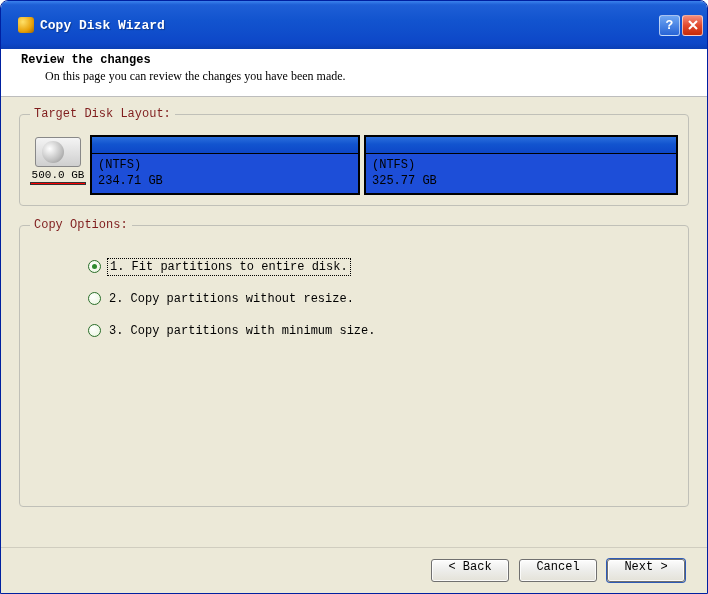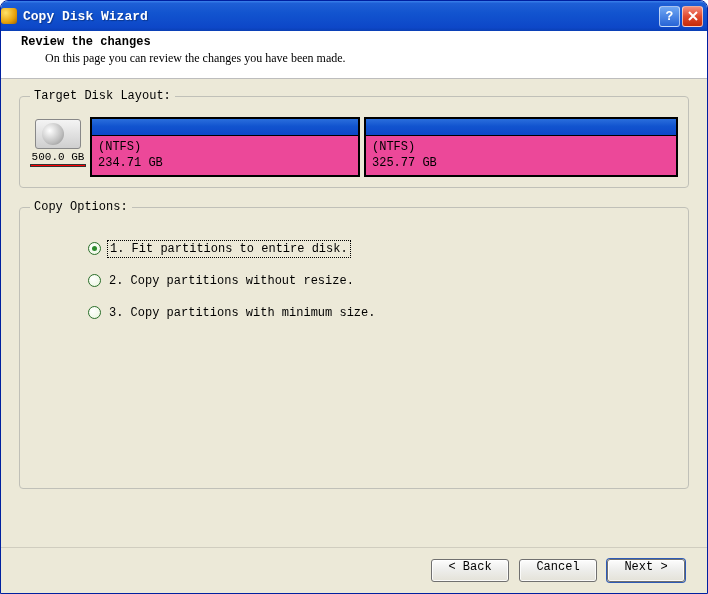--- a/index.html
+++ b/index.html
@@ -13,25 +13,25 @@
     width: 708px;
     height: 594px;
     border: 1px solid #0020a0;
     background: #ece9d8;
     display: flex;
     flex-direction: column;
     border-radius: 8px 8px 0 0;
     overflow: hidden;
   }
   .titlebar {
-    height: 30px;
+    height: 48px;
     background: linear-gradient(to bottom, #3b82ec 0%, #1e5fd6 8%, #1254cf 40%, #0d47c8 88%, #0a3fb5 100%);
     display: flex;
     align-items: center;
-    padding: 0 4px 0 0;
+    padding: 0 4px 0 17px;
     color: #fff;
     font-family: "Courier New", monospace;
     font-size: 13px;
     font-weight: bold;
   }
   .titlebar .app-icon {
     width: 16px;
     height: 16px;
     margin-right: 6px;
     background: radial-gradient(circle at 30% 30%, #ffe169, #e8a20a 60%, #9c6200);
@@ -81,21 +81,21 @@
   }
 
   fieldset {
     border: 1px solid #c0c0b8;
     border-radius: 4px;
     margin: 0 0 12px 0;
     padding: 14px 10px 10px 10px;
     position: relative;
   }
   legend {
-    color: #000000;
+    color: #7f1d1d;
     font-family: "Courier New", monospace;
     font-size: 12px;
     padding: 0 4px;
     background: #ece9d8;
   }
 
   .disk-layout-row { display: flex; gap: 4px; align-items: flex-start; }
   .disk-icon-cell {
     width: 56px;
     text-align: center;
@@ -121,21 +121,21 @@
     top: 3px; left: 6px;
   }
   .disk-icon-cell .cap { display:block; }
   .disk-icon-cell .redbar {
     height: 3px; background: #ff0000; border: 1px solid #333;
     margin-top: 1px;
   }
 
   .partition {
     border: 2px solid #000;
-    background: #ec4899;
+    background: #1d4ed8;
     display: flex;
     flex-direction: column;
     font-family: "Courier New", monospace;
     font-size: 12px;
   }
   .partition .part-header {
     height: 17px;
     border-bottom: 1px solid #000;
     background: linear-gradient(to bottom, #2a6edc 0%, #1254cf 45%, #0d47c8 100%);
   }

